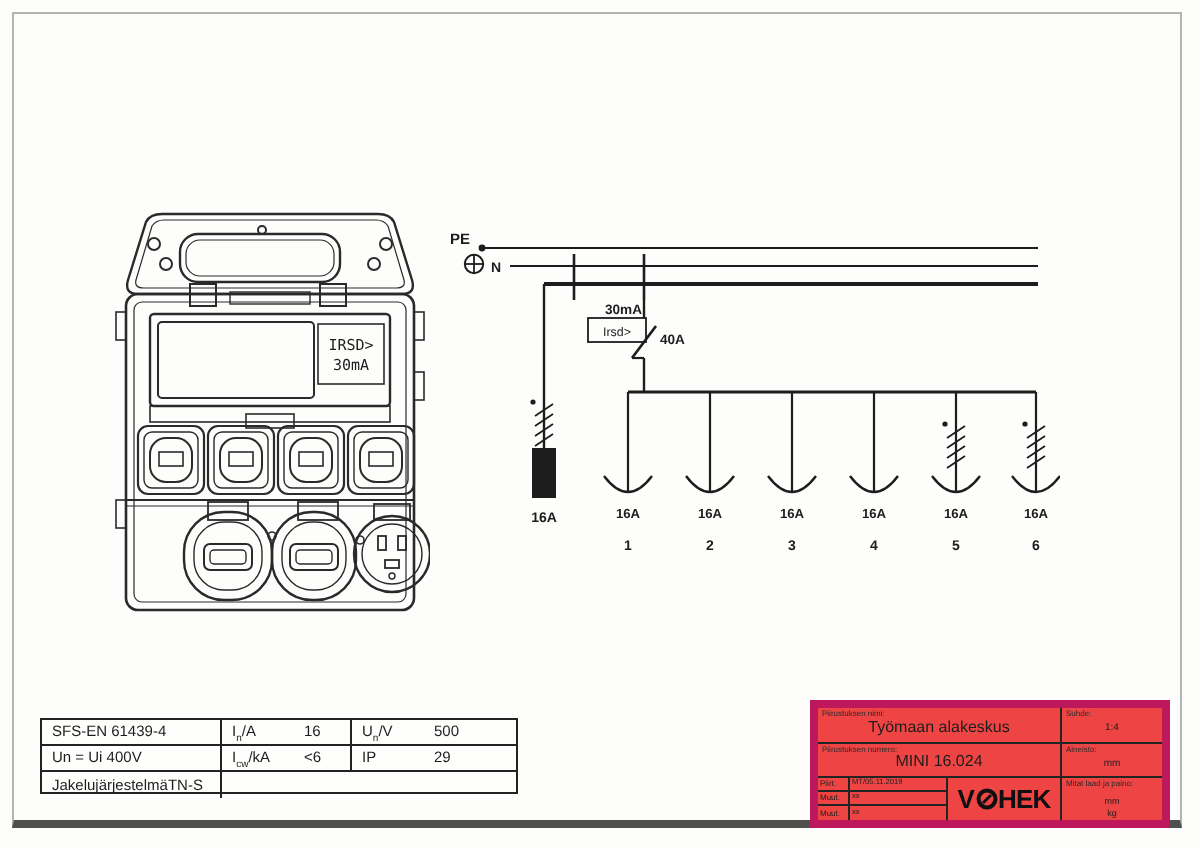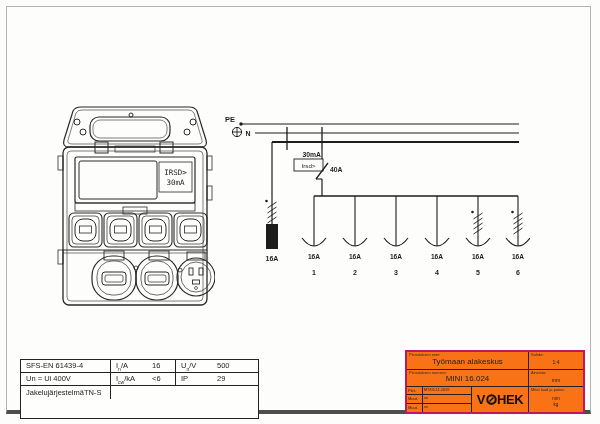--- a/index.html
+++ b/index.html
@@ -15,21 +15,21 @@
     border:1px solid #b3b3b0;
     border-bottom:4px solid #4e4e4c;
     box-sizing:border-box;
   }
   svg{position:absolute;}
   svg text{font-family:"Liberation Sans", sans-serif;fill:#1d1d1d;}
   svg text.mono{font-family:"DejaVu Sans Mono", monospace;}
 
   
   .spec-table{
-    position:absolute;left:20px;top:359px;width:239px;height:60px;
+    position:absolute;left:20px;top:359px;width:239px;height:38px;
     border:1px solid #232323;box-sizing:border-box;
     display:grid;grid-template-columns:90px 65px 1fr;grid-auto-rows:13px;
     font-size:7.5px;line-height:1;background:#fefefd;
   }
   .spec-table .cell{
     border-right:1px solid #232323;border-bottom:1px solid #232323;
     display:flex;align-items:center;padding-left:5px;box-sizing:border-box;
     white-space:nowrap;overflow:hidden;
   }
   .spec-table .cell.last-col{border-right:none;}
@@ -37,21 +37,21 @@
   .spec-table .span2{grid-column:2 / 4;}
   .spec-table sub{font-size:5px;line-height:0;}
   .spec-table .qty{width:30px;display:inline-block;}
   .spec-table .val{margin-left:6px;text-align:center;}
   .spec-table .sys-val{}
   .spec-table .emc{padding-left:12px;}
 
   
   .title-block{
     position:absolute;left:405px;top:350px;width:180px;height:64px;
-    border:2px solid #be185d;box-sizing:border-box;background:#f97316;
+    border:4px solid #be185d;box-sizing:border-box;background:#ef4444;
     display:grid;grid-template-columns:122px 1fr;grid-template-rows:18px 17px 1fr;
     line-height:1;
   }
   .tb-cell{border-right:1px solid #232323;border-bottom:1px solid #232323;
     position:relative;box-sizing:border-box;overflow:hidden;}
   .tb-cell.rcol{border-right:none;}
   .tb-cell.brow{border-bottom:none;}
   .tiny-label{position:absolute;top:1px;left:2px;font-size:4px;color:#2a2a2a;white-space:nowrap;}
   .tb-main-text{position:absolute;left:0;right:0;top:6px;text-align:center;font-size:8px;}
   .tb-small-val{position:absolute;left:0;right:0;top:8px;text-align:center;font-size:5px;}

